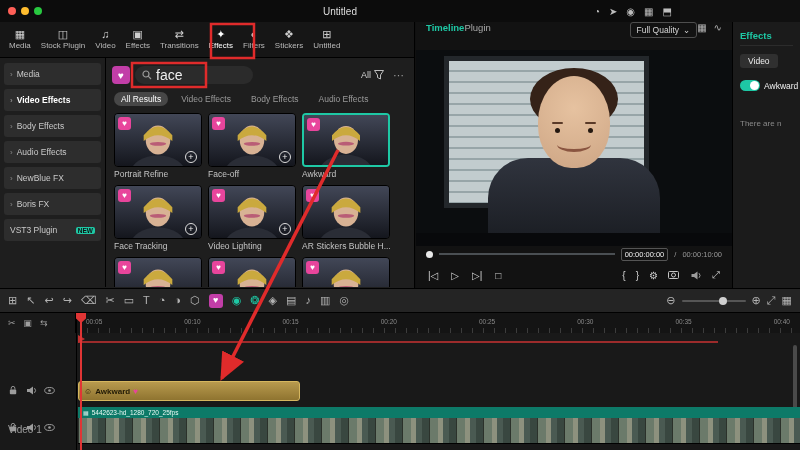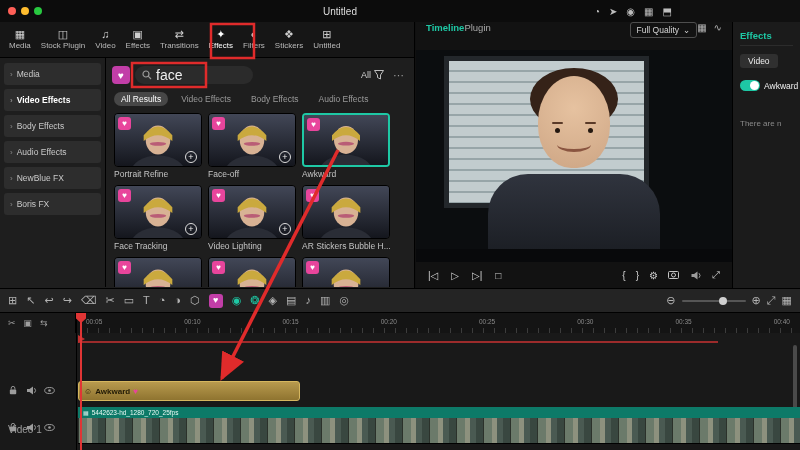--- a/index.html
+++ b/index.html
@@ -247,20 +247,24 @@
             <span>Audio Effects</span>
           </div>
         <div class="sb-item">
             <span class="chev">›</span>
             <span>NewBlue FX</span>
           </div>
         <div class="sb-item">
             <span class="chev">›</span>
             <span>Boris FX</span>
           </div>
+        <div class="sb-item">
+            <span>VST3 Plugin</span>
+            <span class="sb-badge">NEW</span>
+          </div>
       </div>
       <div class="content">
         <div class="search-row">
           <div class="pink-badge">♥</div>
           <div class="search-box">
             <svg class="mini-svg" width="10" height="10" viewBox="0 0 10 10">
                 <use href="#icon-magnify"></use>
               </svg>
             <input type="text" value="face" style="">
           </div>
@@ -384,20 +388,27 @@
       <div class="p-hair"></div>
       <div class="p-body"></div>
       <div class="p-head">
         <div class="p-brow" style="left:14px"></div>
         <div class="p-brow" style="right:14px"></div>
         <div class="p-eye" style="left:17px"></div>
         <div class="p-eye" style="right:17px"></div>
         <div class="p-smile"></div>
       </div>
       <div class="vdesk"></div>
+    </div>
+    <div class="scrub-row">
+      <div class="scrub-dot"></div>
+      <div class="scrub-line"></div>
+      <span class="tc-cur">00:00:00:00</span>
+      <span class="tc-sep">/</span>
+      <span class="tc-tot">00:00:10:00</span>
     </div>
     <div class="pv-controls">
       <span class="pvc">|◁</span>
       <span class="pvc">▷</span>
       <span class="pvc">▷|</span>
       <span class="pvc">□</span>
       <div class="pv-right">
         <span class="pvc">{</span>
         <span class="pvc">}</span>
         <span class="pvc">⚙</span>

